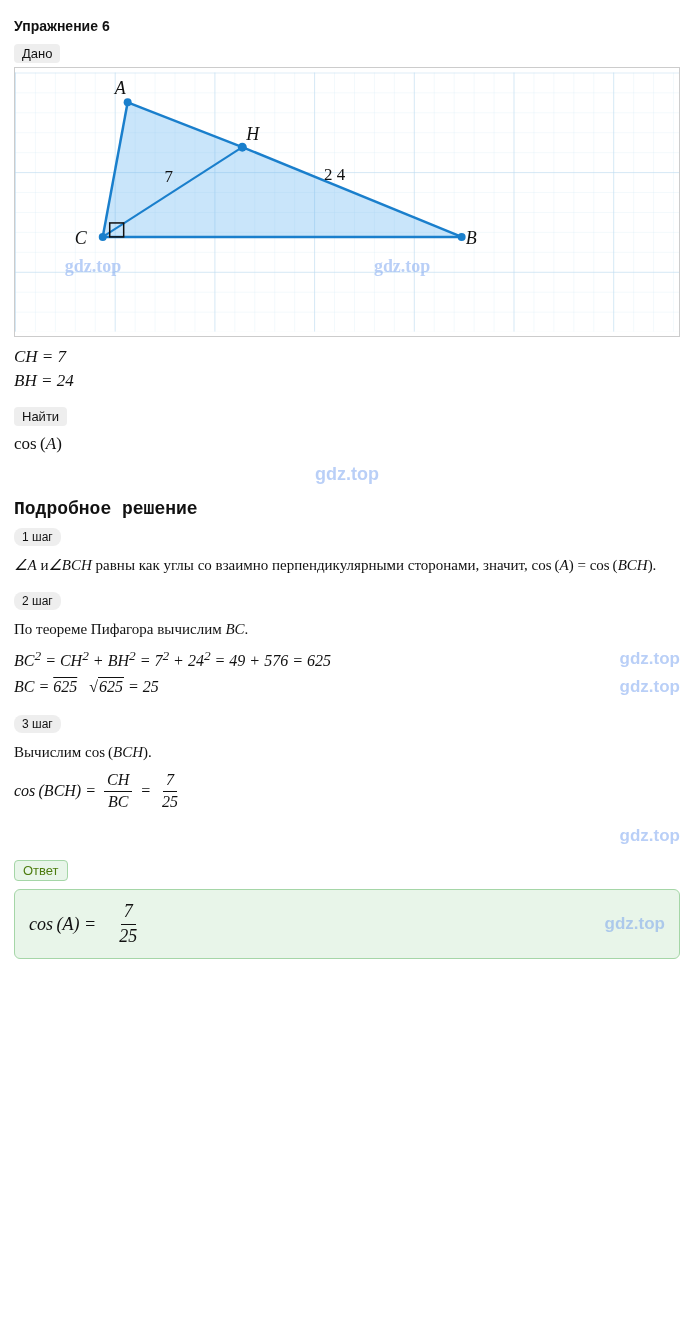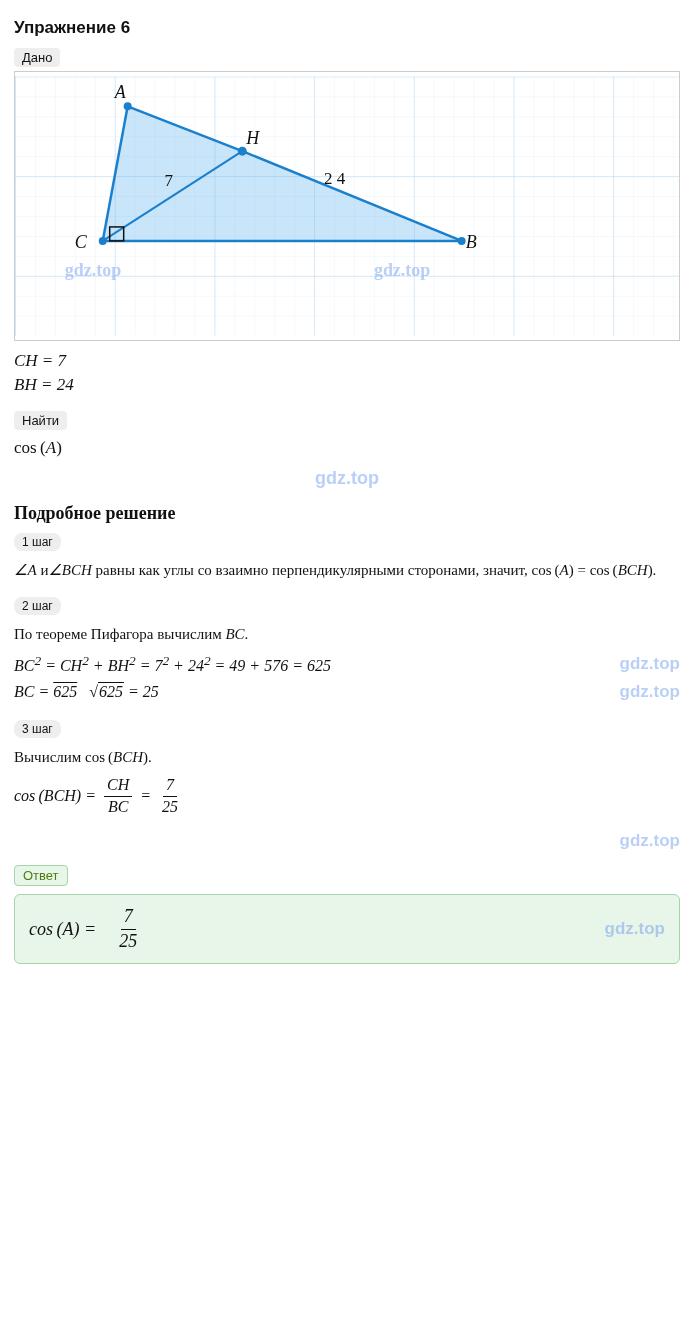--- a/index.html
+++ b/index.html
@@ -9,21 +9,21 @@
       width: 694px;
       min-height: 1334px;
       font-size: 16px;
       color: #111;
     }
     .page {
       padding: 18px 14px 20px 14px;
     }
     .title {
       font-family: Arial, sans-serif;
-      font-size: 17px;
+      font-size: 14px;
       font-weight: bold;
       margin-bottom: 10px;
     }
     .dado-badge {
       display: inline-block;
       background: #eee;
       border-radius: 4px;
       font-family: Arial, sans-serif;
       font-size: 13px;
       padding: 2px 8px;
@@ -53,21 +53,21 @@
       font-size: 13px;
       padding: 2px 8px;
       margin-bottom: 4px;
       margin-top: 8px;
     }
     .find-expr {
       font-size: 17px;
       margin: 4px 0 10px 0;
     }
     .section-title {
-      font-family: Liberation Serif, serif;
+      font-family: Liberation Mono, monospace;
       font-size: 18px;
       font-weight: bold;
       margin: 14px 0 8px 0;
     }
     .step-badge {
       display: inline-block;
       background: #eee;
       border-radius: 8px;
       font-family: Arial, sans-serif;
       font-size: 12px;

